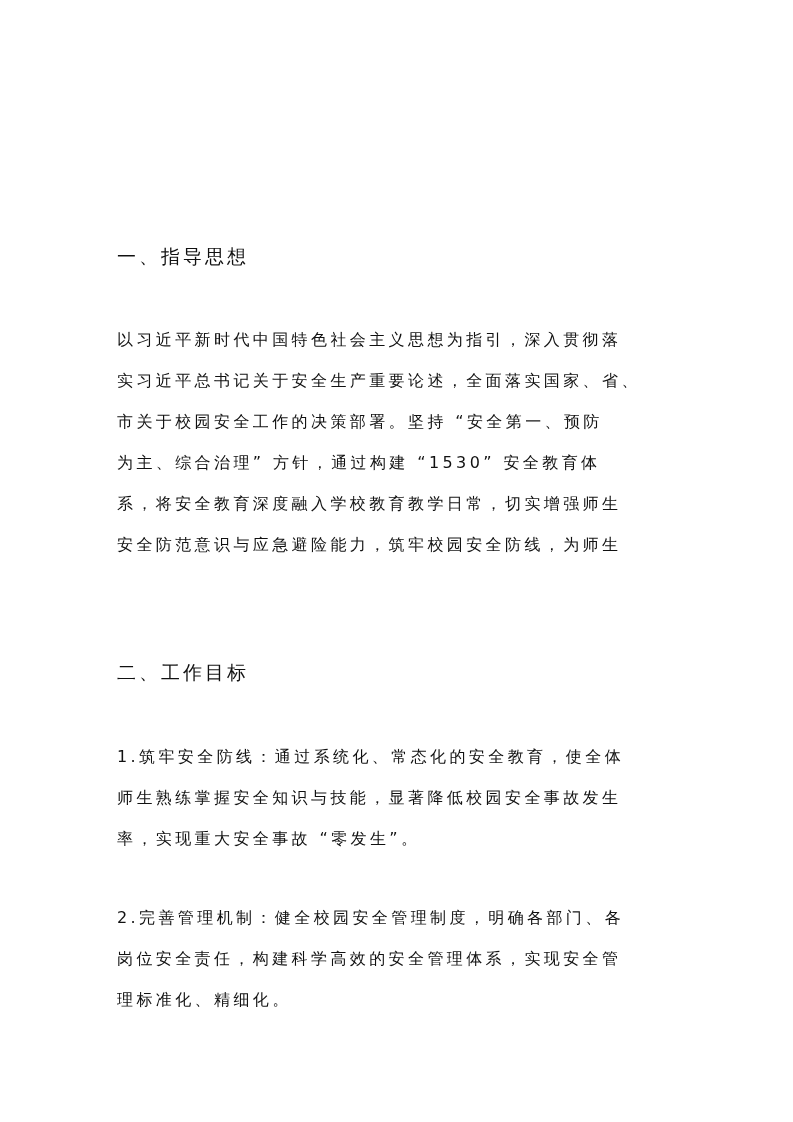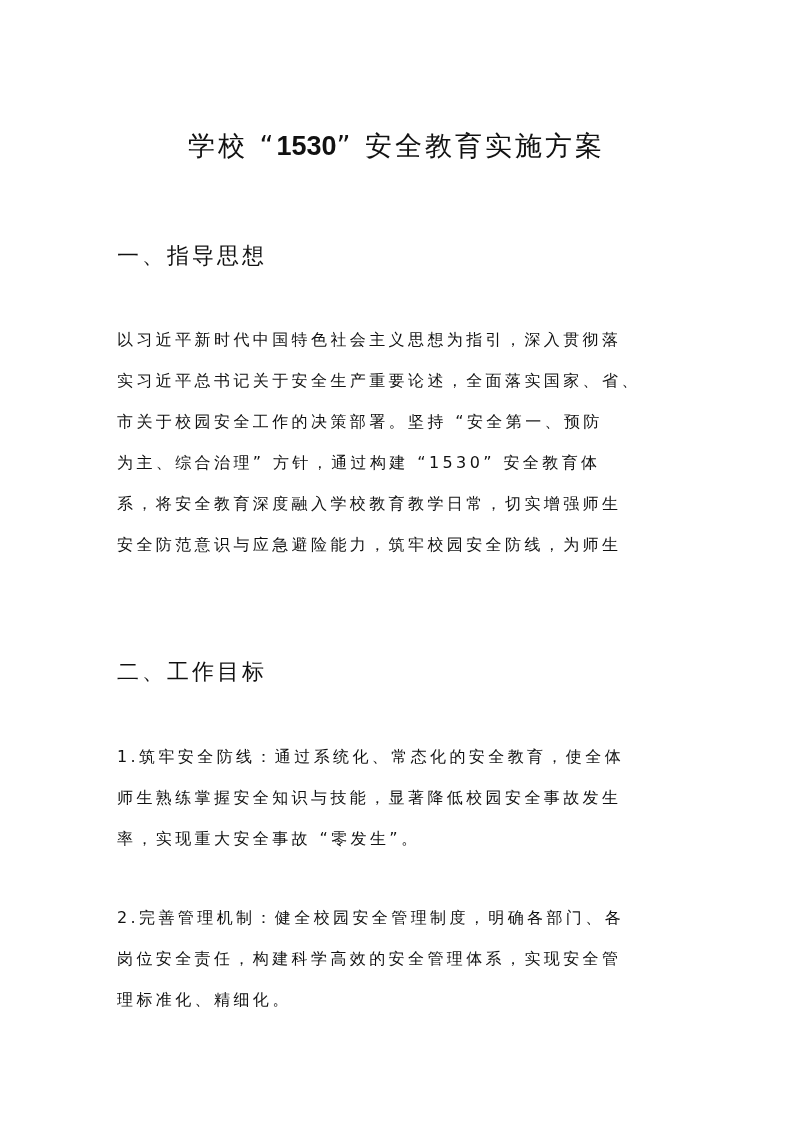--- a/index.html
+++ b/index.html
@@ -8,35 +8,34 @@
     font-family: "DejaVu Sans", "Liberation Sans", sans-serif;
     color: #111111;
   }
   .page { position: absolute; left: 0; top: 0; width: 793px; height: 1122px; }
   .title {
     position: absolute; top: 124px; left: 0; width: 793px;
     text-align: center; font-size: 27px; letter-spacing: 3px; line-height: 44px;
   }
   .title .num { font-family: "Liberation Sans", sans-serif; font-weight: bold; letter-spacing: 0; }
   .heading {
-    position: absolute; left: 117px; font-size: 22px; letter-spacing: 3px; line-height: 32px;
+    position: absolute; left: 117px; font-size: 19px; letter-spacing: 3px; line-height: 32px;
   }
   .para {
     position: absolute; left: 117px; width: 560px;
     font-size: 16px; letter-spacing: 3.4px; line-height: 41px;
     text-align: justify;
   }
   .para .line { display: block; white-space: nowrap; }
 </style>
 </head>
 <body>
 
 <div class="page">
 
-  <div class="title"><span>学校 “</span><span class="num">1530</span><span>” 安全教育实施方案</span></div>
 
   <div class="heading" style="top:240px;">一、指导思想</div>
 
   <div class="para" style="top:319px;">
     <span class="line">以习近平新时代中国特色社会主义思想为指引，深入贯彻落</span>
     <span class="line">实习近平总书记关于安全生产重要论述，全面落实国家、省、</span>
     <span class="line">市关于校园安全工作的决策部署。坚持 “安全第一、预防</span>
     <span class="line">为主、综合治理” 方针，通过构建 “1530” 安全教育体</span>
     <span class="line">系，将安全教育深度融入学校教育教学日常，切实增强师生</span>
     <span class="line">安全防范意识与应急避险能力，筑牢校园安全防线，为师生</span>

